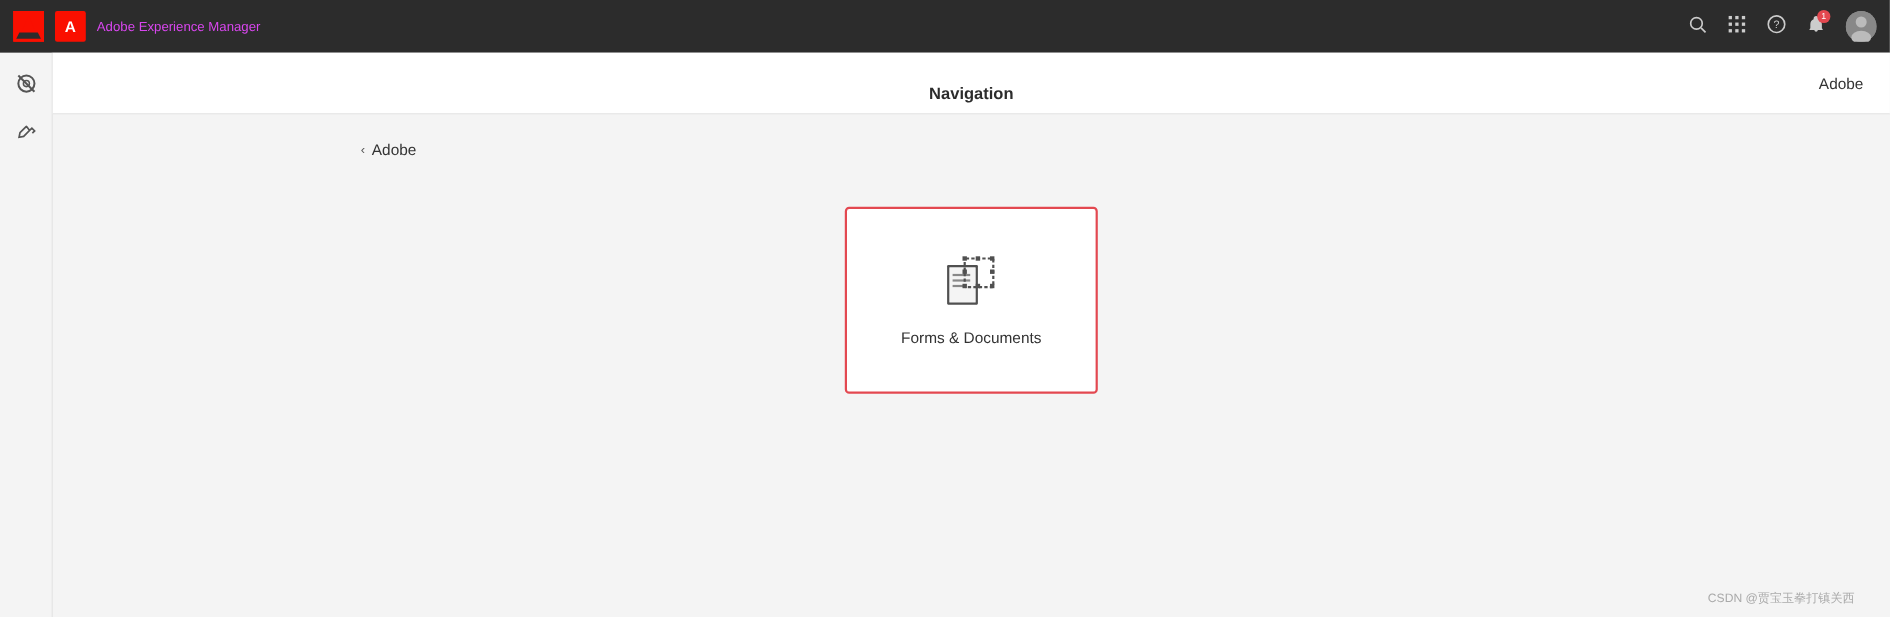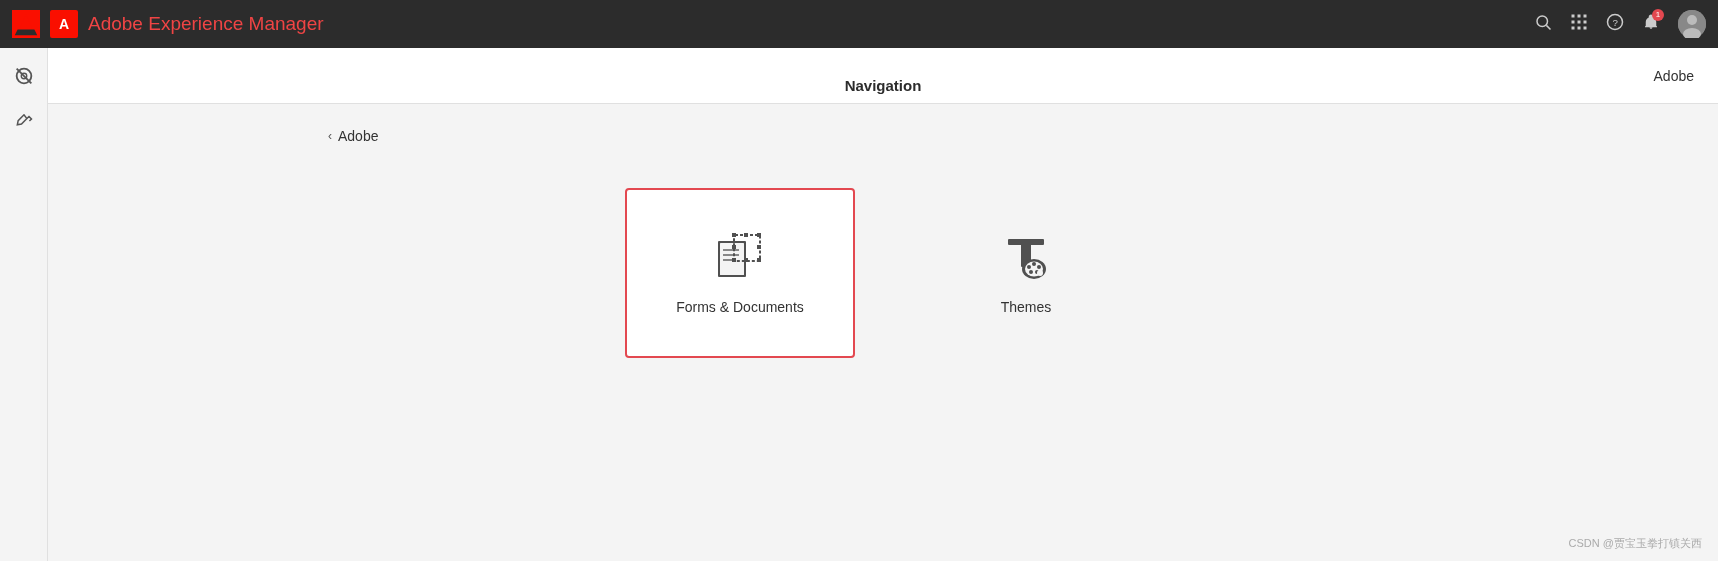--- a/index.html
+++ b/index.html
@@ -33,22 +33,22 @@
       align-items: center;
       gap: 10px;
     }
 
     .adobe-logo {
       width: 28px;
       height: 28px;
     }
 
     .app-title {
-      color: #ef4444;
-      font-size: 19px;
+      color: #d946ef;
+      font-size: 12px;
       font-weight: 400;
     }
 
     .top-bar-right {
       display: flex;
       align-items: center;
       gap: 18px;
     }
 
     .top-bar-icon {
@@ -219,21 +219,21 @@
     
     .icon-svg {
       width: 52px;
       height: 52px;
     }
 
     
     .watermark {
       position: absolute;
       bottom: 10px;
-      right: 16px;
+      right: 32px;
       font-size: 11px;
       color: #aaa;
     }
   </style>
 </head>
 <body>
 
 <div class="top-bar">
   <div class="top-bar-left">
 
@@ -356,39 +356,18 @@
 
           <rect x="30" y="2" width="4" height="4" fill="#505050"></rect>
           <rect x="43" y="14" width="4" height="4" fill="#505050"></rect>
           <rect x="18" y="14" width="4" height="4" fill="#505050"></rect>
           <rect x="30" y="27" width="4" height="4" fill="#505050"></rect>
         </svg>
       </div>
       <span class="nav-item-label">Forms &amp; Documents</span>
     </div>
 
-    <div class="nav-item">
-      <div class="nav-item-icon">
-        <svg class="icon-svg" viewBox="0 0 52 52" fill="none" xmlns="http://www.w3.org/2000/svg">
-
-          <rect x="8" y="8" width="36" height="6" rx="1" fill="#505050"></rect>
-          <rect x="21" y="8" width="10" height="28" rx="1" fill="#505050"></rect>
-
-          <ellipse cx="34" cy="38" rx="12" ry="10" fill="#505050"></ellipse>
-          <ellipse cx="34" cy="38" rx="9" ry="7.5" fill="#f4f4f4"></ellipse>
-
-          <circle cx="29" cy="36" r="2" fill="#505050"></circle>
-          <circle cx="34" cy="33" r="2" fill="#505050"></circle>
-          <circle cx="39" cy="36" r="2" fill="#505050"></circle>
-          <circle cx="37" cy="41" r="2" fill="#505050"></circle>
-          <circle cx="31" cy="41" r="2" fill="#505050"></circle>
-
-          <circle cx="40" cy="42" r="3" fill="#f4f4f4"></circle>
-        </svg>
-      </div>
-      <span class="nav-item-label">Themes</span>
-    </div>
 
 
   </div>
 </div>
 
 <div class="watermark">CSDN @贾宝玉拳打镇关西</div>
 
 </body></html>

